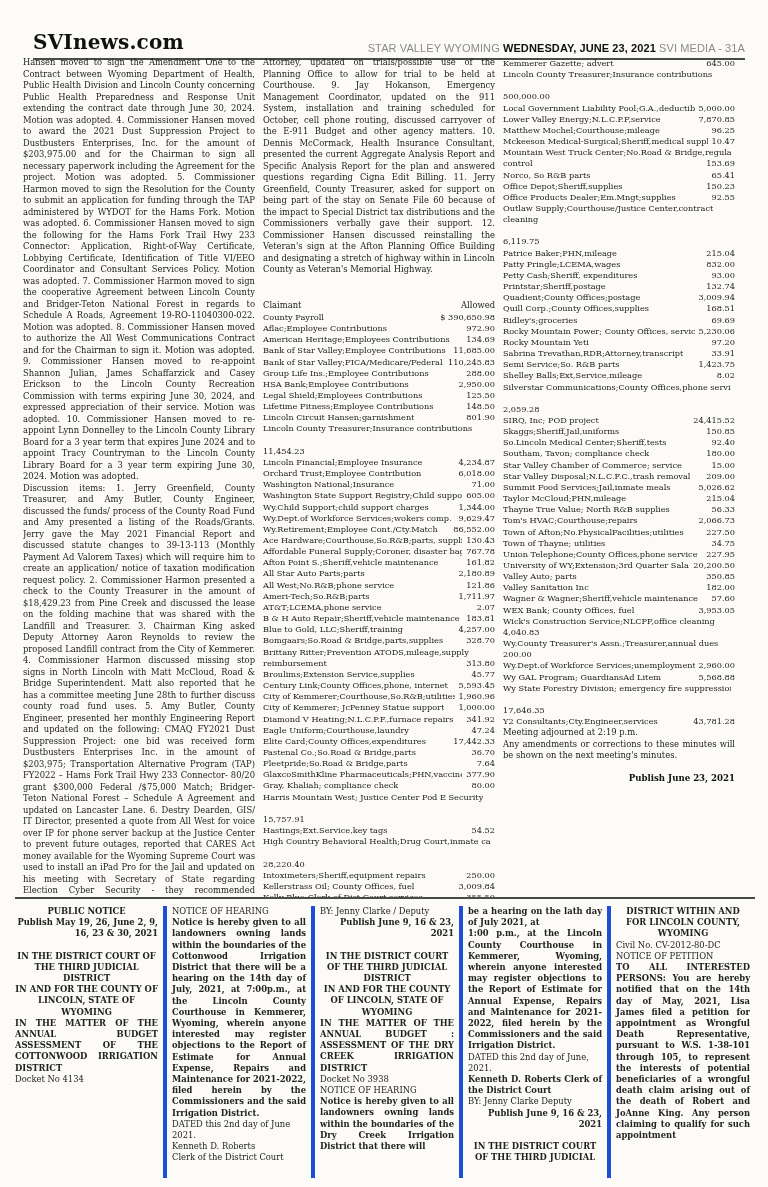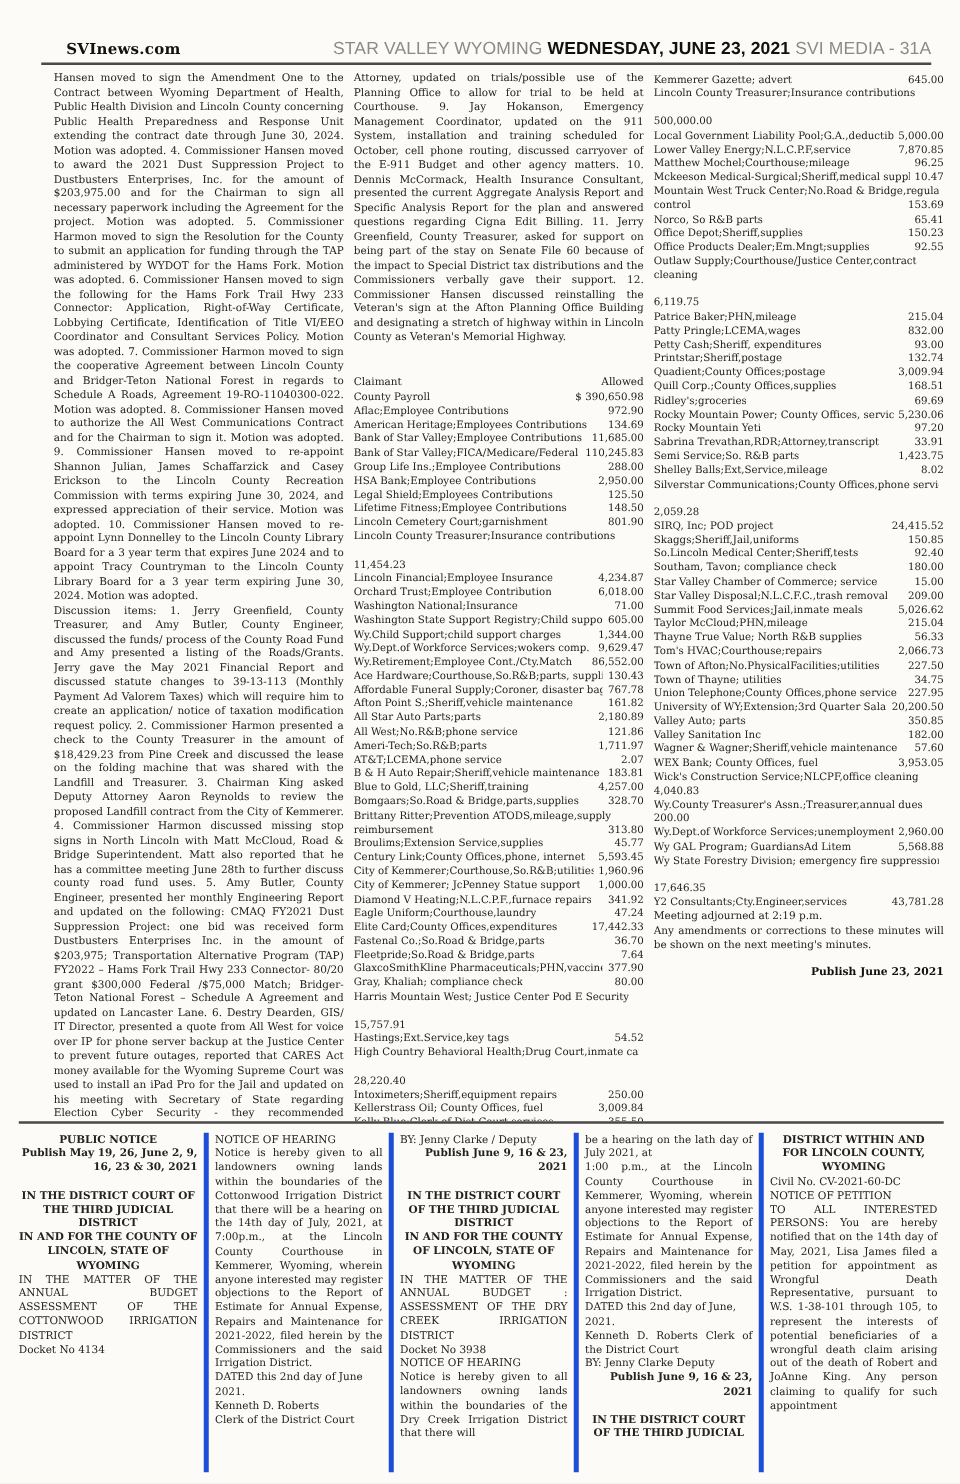--- a/index.html
+++ b/index.html
@@ -9,26 +9,26 @@
     background:#fcfbf8; color:#1c1c1c;
     font-family:"DejaVu Serif", serif;
     overflow:hidden;
   }
   
   .masthead-row {
     position:absolute; top:30px; left:33px; right:23px;
     display:flex; justify-content:space-between; align-items:flex-end;
     border-bottom:2.5px solid #4a4a48; padding-bottom:4px;
   }
-  .masthead { font-weight:bold; font-size:12px; letter-spacing:.2px; color:#111;margin-left:20px; }
-  .dateline { font-family:"Liberation Sans", sans-serif; font-size:14px; color:#8a8a88; letter-spacing:.1px; }
+  .masthead { font-weight:bold; font-size:20px; letter-spacing:.2px; color:#111; }
+  .dateline { font-family:"Liberation Sans", sans-serif; font-size:11px; color:#8a8a88; letter-spacing:.1px; }
   .dateline b { color:#111; }
   
   .top-cols {
-    position:absolute; top:57px; left:43px; width:712px; height:840px;
+    position:absolute; top:57px; left:23px; width:712px; height:840px;
     display:flex; gap:8px; overflow:hidden;
   }
   .mcol { width:232px; overflow:hidden; }
   .body-par {
     font-size:8.4px; line-height:11.5px; text-align:justify; color:#222;
   }
   .claims { margin-top:1px; }
   .claim-head {
     display:flex; justify-content:space-between;
     font-size:8.4px; line-height:11.4px; color:#222;margin-top:24px;
@@ -51,21 +51,21 @@
     position:absolute; top:906px; left:15px; width:740px; height:272px;
     display:flex; overflow:hidden;
   }
   .ncol {
     width:148px; padding:0 5px; overflow:hidden;
     border-left:4px solid #1d4ed8;
   }
   .ncol:first-child { border-left:none; padding-left:0; }
   .nblock { font-size:8.4px; line-height:11.2px; color:#222; }
   .nblock.s-h  { font-weight:bold; text-align:center; }
-  .nblock.s-p  { text-align:justify; }
+  .nblock.s-p  { text-align:justify;font-weight:bold; }
   .nblock.s-pb { font-weight:bold; text-align:right; }
   .nblock.s-gap { height:11px; }
 </style>
 </head>
 <body>
 
 <div class="page">
 
   <div class="masthead-row">
     <span class="masthead">SVInews.com</span>
@@ -127,21 +127,21 @@
             <span class="claim-name">Legal Shield;Employees Contributions</span>
             <span class="claim-amt">125.50</span>
           </div>
 
           <div class="claim-row">
             <span class="claim-name">Lifetime Fitness;Employee Contributions</span>
             <span class="claim-amt">148.50</span>
           </div>
 
           <div class="claim-row">
-            <span class="claim-name">Lincoln Cemetery Court;garnishment</span>
+            <span class="claim-name">Lincoln Circuit Hansen;garnishment</span>
             <span class="claim-amt">801.90</span>
           </div>
 
           <div class="claim-row">
             <span class="claim-name">Lincoln County Treasurer;Insurance contributions</span>
             <span class="claim-amt"></span>
           </div>
 
           <div class="claim-row">
             <span class="claim-name"></span>
@@ -708,19 +708,19 @@
         <div class="nblock s-l">DATED this 2nd day of June, 2021.</div>
         <div class="nblock s-p">Kenneth D. Roberts Clerk of the District Court</div>
         <div class="nblock s-l">BY: Jenny Clarke Deputy</div>
         <div class="nblock s-pb">Publish June 9, 16 &amp; 23, 2021</div>
         <div class="nblock s-gap"></div>
         <div class="nblock s-h">IN THE DISTRICT COURT OF THE THIRD JUDICIAL</div>
       </div>
     <div class="ncol">
 
     <div class="nblock s-h">DISTRICT WITHIN AND FOR LINCOLN COUNTY, WYOMING</div>
-        <div class="nblock s-l">Civil No. CV-2021-60-DC</div>
+        <div class="nblock s-l">Civil No. CV-2012-80-DC</div>
         <div class="nblock s-l">NOTICE OF PETITION</div>
         <div class="nblock s-p">TO ALL INTERESTED PERSONS: You are hereby notified that on the 14th day of May, 2021, Lisa James filed a petition for appointment as Wrongful Death Representative, pursuant to W.S. 1-38-101 through 105, to  represent the interests of potential beneficiaries of a wrongful death claim arising out of the death  of Robert and JoAnne King. Any person claiming to qualify for such appointment</div>
       </div>
   </div>
 
 </div>
 
 </body></html>

